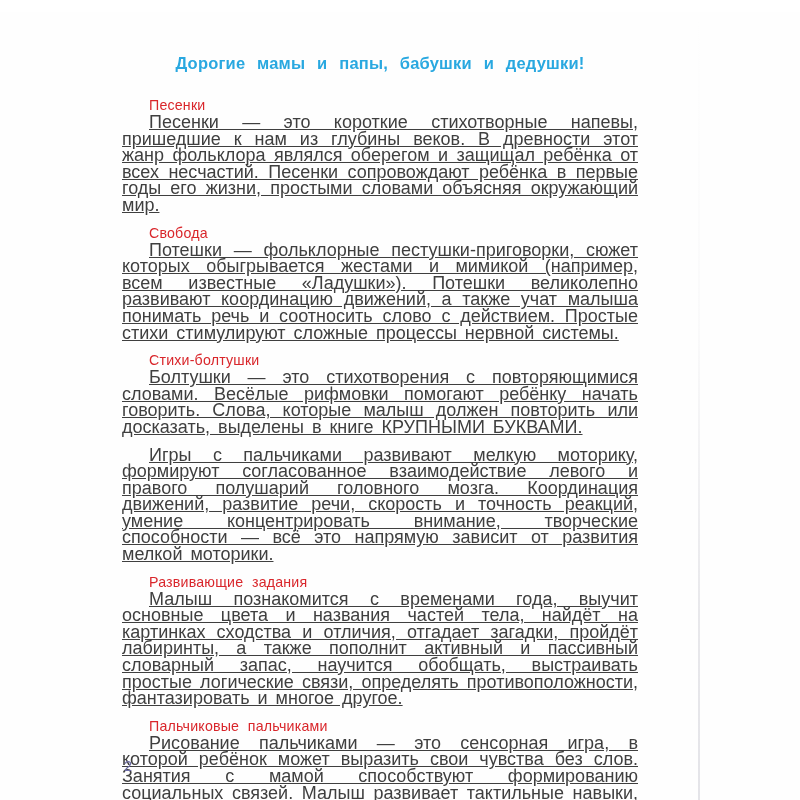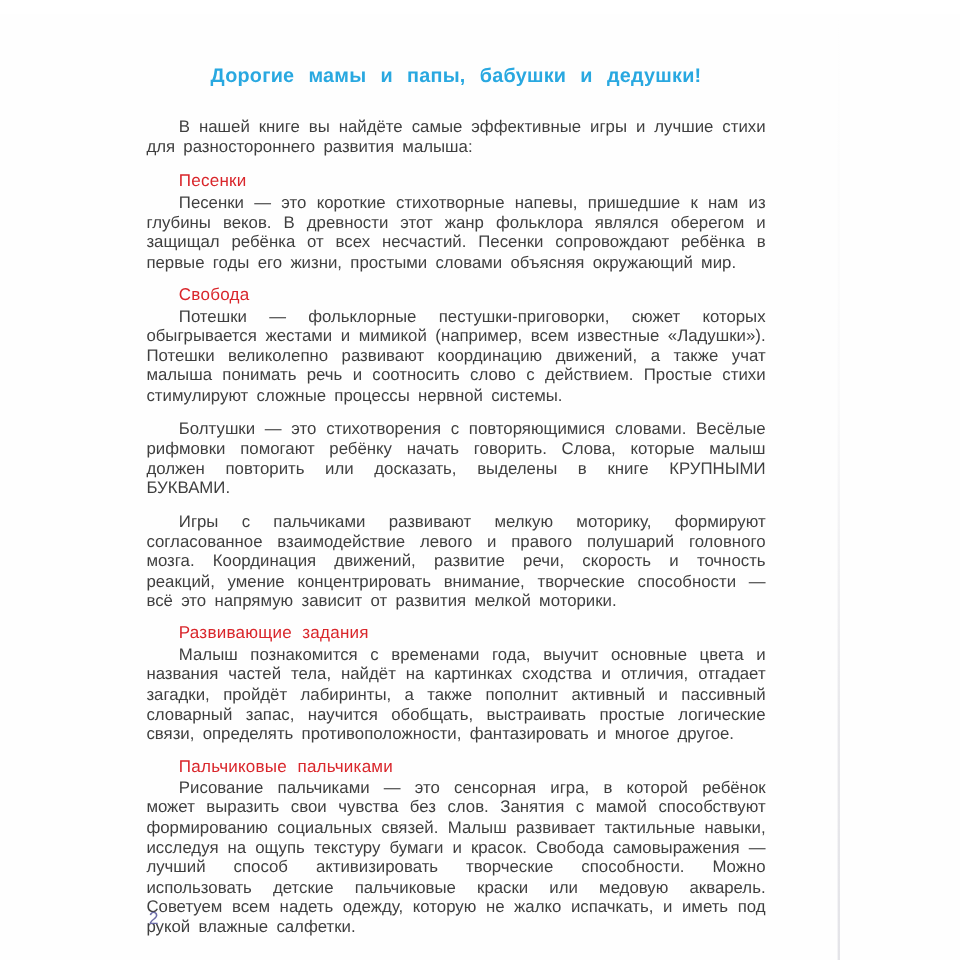--- a/index.html
+++ b/index.html
@@ -58,58 +58,59 @@
   .section-heading {
     margin: 0 0 1px 27px;
     color: #d9262b;
     font-size: 14.2px;
     font-weight: normal;
     word-spacing: 4.5px;
     letter-spacing: 0.2px;
   }
   .section-body {
     margin: 0;
-    font-size: 14px;
+    font-size: 18px;
     line-height: 16.6px;
     text-align: justify;
     text-indent: 27px;
     word-spacing: 3px;
+    text-decoration: underline;
   }
   .page-number {
     position: absolute;
     left: 124px;
     top: 746px;
     color: #6b6ba6;
     font-size: 14.5px;
   }
 </style>
 </head>
 <body>
 
 <div class="page">
 
   <div class="page-edge"></div>
 
   <div class="content">
 
     <h1 class="title">Дорогие мамы и папы, бабушки и дедушки!</h1>
 
-    <p class="intro">В нашей книге вы найдёте самые эффективные игры и лучшие стихи для разностороннего развития малыша:</p>
 
     <div class="section">
       <h2 class="section-heading">Песенки</h2>
       <p class="section-body">Песенки — это короткие стихотворные напевы, пришедшие к нам из глубины веков. В древности этот жанр фольклора являлся оберегом и защищал ребёнка от всех несчастий. Песенки сопровождают ребёнка в первые годы его жизни, простыми словами объясняя окружающий мир.</p>
     </div>
 
     <div class="section">
       <h2 class="section-heading">Свобода</h2>
       <p class="section-body">Потешки — фольклорные пестушки-приговорки, сюжет которых обыгрывается жестами и мимикой (например, всем известные «Ладушки»). Потешки великолепно развивают координацию движений, а также учат малыша понимать речь и соотносить слово с действием. Простые стихи стимулируют сложные процессы нервной системы.</p>
     </div>
 
     <div class="section">
+      <h2 class="section-heading">Стихи-болтушки</h2>
       <p class="section-body">Болтушки — это стихотворения с повторяющимися словами. Весёлые рифмовки помогают ребёнку начать говорить. Слова, которые малыш должен повторить или досказать, выделены в книге КРУПНЫМИ БУКВАМИ.</p>
     </div>
 
     <div class="section">
       <p class="section-body">Игры с пальчиками развивают мелкую моторику, формируют согласованное взаимодействие левого и правого полушарий головного мозга. Координация движений, развитие речи, скорость и точность реакций, умение концентрировать внимание, творческие способности — всё это напрямую зависит от развития мелкой моторики.</p>
     </div>
 
     <div class="section">
       <h2 class="section-heading">Развивающие задания</h2>
       <p class="section-body">Малыш познакомится с временами года, выучит основные цвета и названия частей тела, найдёт на картинках сходства и отличия, отгадает загадки, пройдёт лабиринты, а также пополнит активный и пассивный словарный запас, научится обобщать, выстраивать простые логические связи, определять противоположности, фантазировать и многое другое.</p>

